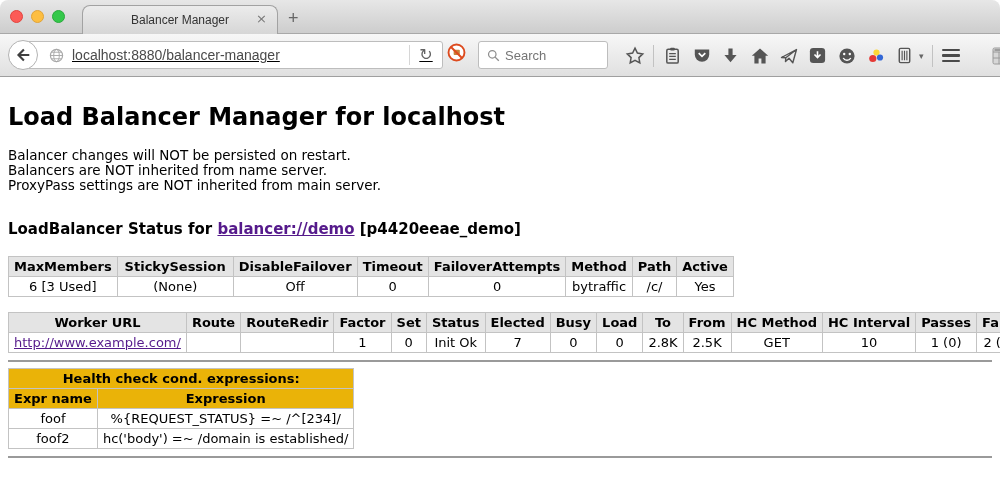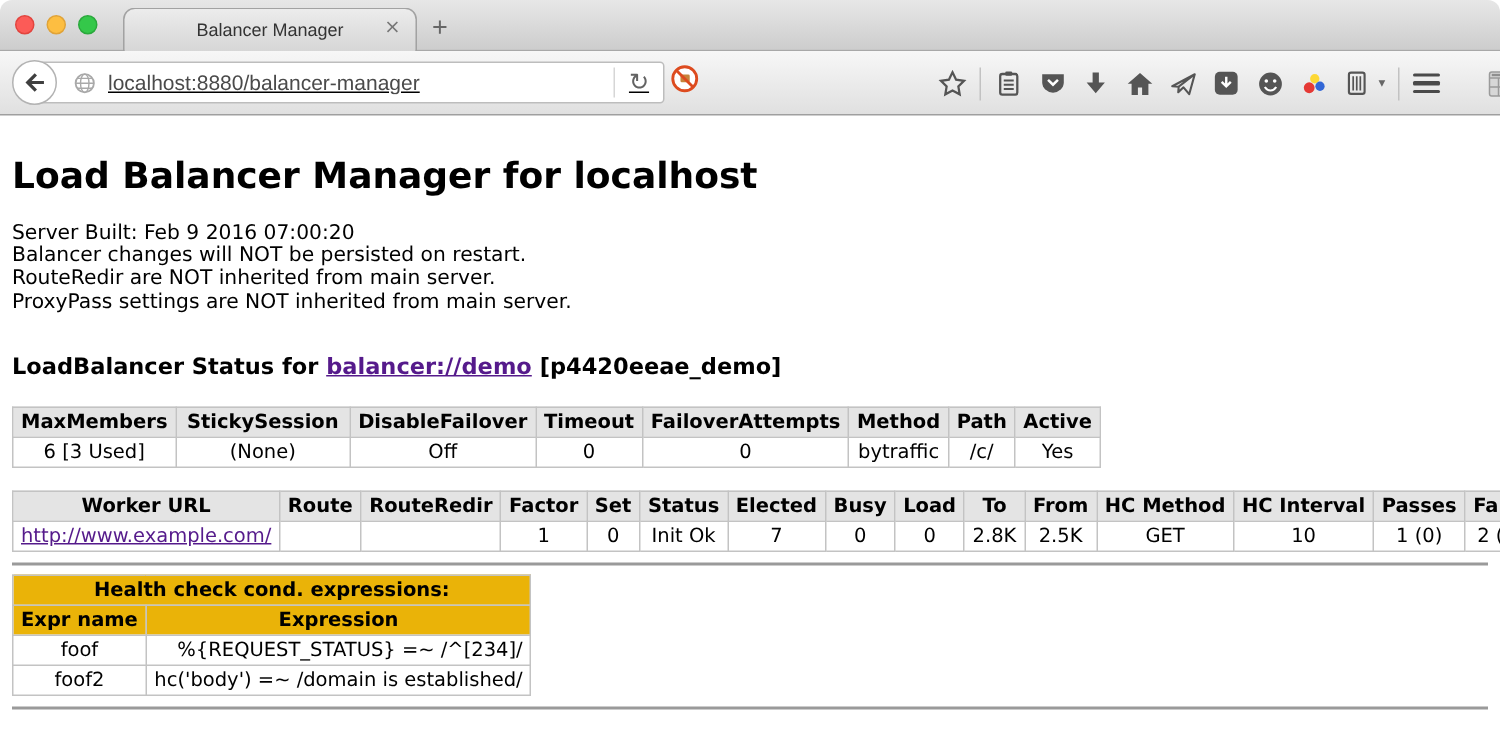--- a/index.html
+++ b/index.html
@@ -56,21 +56,21 @@
   h1.pagetitle { font-size:24px; font-weight:bold; padding-top:26px; margin-bottom:17px; }
   .infoline { line-height:15.2px; }
   .status-heading { margin-top:26px; margin-bottom:18px; font-size:15px; font-weight:bold; }
   .status-heading a { color:#551a8b; }
   table { border-collapse:collapse; font-size:13px; }
   th, td { border:1px solid #c3c3c3; padding:1px 5px; height:20px; text-align:center;
     white-space:nowrap; }
   table { border:1px solid #8e8e8e; }
   th { background:#e4e4e4; font-weight:bold; }
   .t3 th { background:#eab308; }
-  td.left { text-align:right;margin-left:32px; }
+  td.left { text-align:center;margin-left:32px; }
   td a { color:#551a8b; }
   .t1 { margin-bottom:15px; }
   .t2 { width:962px; }
   hr.rule { border:none; height:2px; background:#9a9a9a; margin:7px 8px 6px 0; }
   .t3 { margin-bottom:1px; }
   svg { display:block; }
 </style>
 </head>
 <body>
 
@@ -110,20 +110,29 @@
     </div>
 
     <span class="blocked">
       <svg width="19" height="19" viewBox="0 0 20 20">
         <circle cx="10" cy="10" r="8.4" fill="#fff" stroke="#dd4b1f" stroke-width="2"></circle>
         <rect x="7" y="7" width="6.5" height="5.5" rx="1" fill="#c7843a"></rect>
         <path d="M4.2 4.2 L15.8 15.8" stroke="#dd4b1f" stroke-width="2"></path>
       </svg>
     </span>
 
+    <div class="searchbar">
+      <span class="mag">
+        <svg width="13" height="13" viewBox="0 0 16 16">
+          <circle cx="6.5" cy="6.5" r="4.6" fill="none" stroke="#8d8d8d" stroke-width="1.5"></circle>
+          <path d="M10 10 L14.5 14.5" stroke="#8d8d8d" stroke-width="1.7"></path>
+        </svg>
+      </span>
+      <input placeholder="Search" style="">
+    </div>
 
     <div class="iconrow">
       <span class="ic">
         <svg width="20" height="20" viewBox="0 0 20 20">
           <path d="M10 2.2l2.4 4.9 5.3.8-3.8 3.7.9 5.3L10 14.4l-4.8 2.5.9-5.3-3.8-3.7 5.3-.8z" fill="none" stroke="#555" stroke-width="1.5"></path>
         </svg>
       </span>
       <span class="vsep"></span>
       <span class="ic">
         <svg width="19" height="19" viewBox="0 0 20 20">
@@ -194,23 +203,22 @@
           <rect x="2.5" y="2.2" width="15" height="1.6" fill="#8f8f8f"></rect>
         </svg>
       </span>
     </div>
   </div>
 
   <div class="content">
     <h1 class="pagetitle">Load Balancer Manager for localhost</h1>
 
     <div class="infoblock">
-      <div class="infoline">Server Built: Feb 9 2016 07:00:20</div>
       <div class="infoline">Balancer changes will NOT be persisted on restart.</div>
-      <div class="infoline">RouteRedir are NOT inherited from main server.</div>
+      <div class="infoline">Balancers are NOT inherited from name server.</div>
       <div class="infoline">ProxyPass settings are NOT inherited from main server.</div>
     </div>
 
     <div class="status-heading">
       <span>LoadBalancer Status for </span><a href="#">balancer://demo</a><span> [p4420eeae_demo]</span>
     </div>
 
     <table class="t1">
       <tbody>
           <tr>

